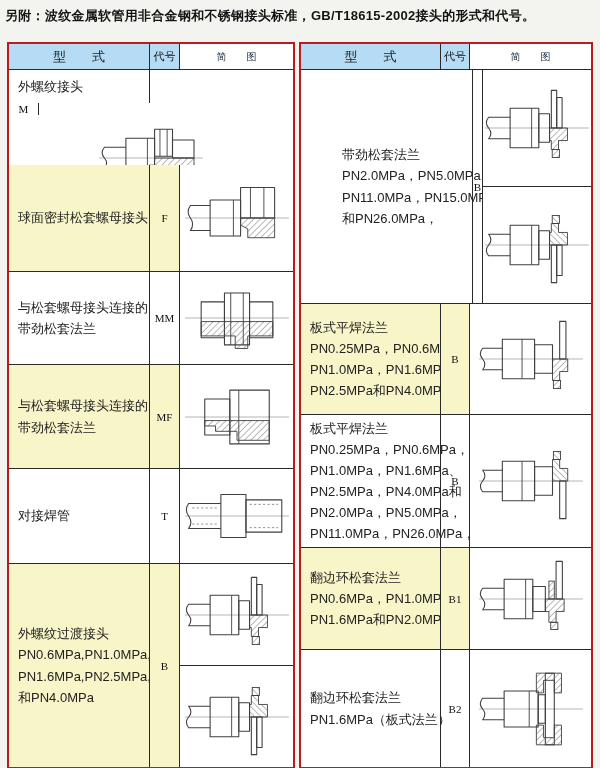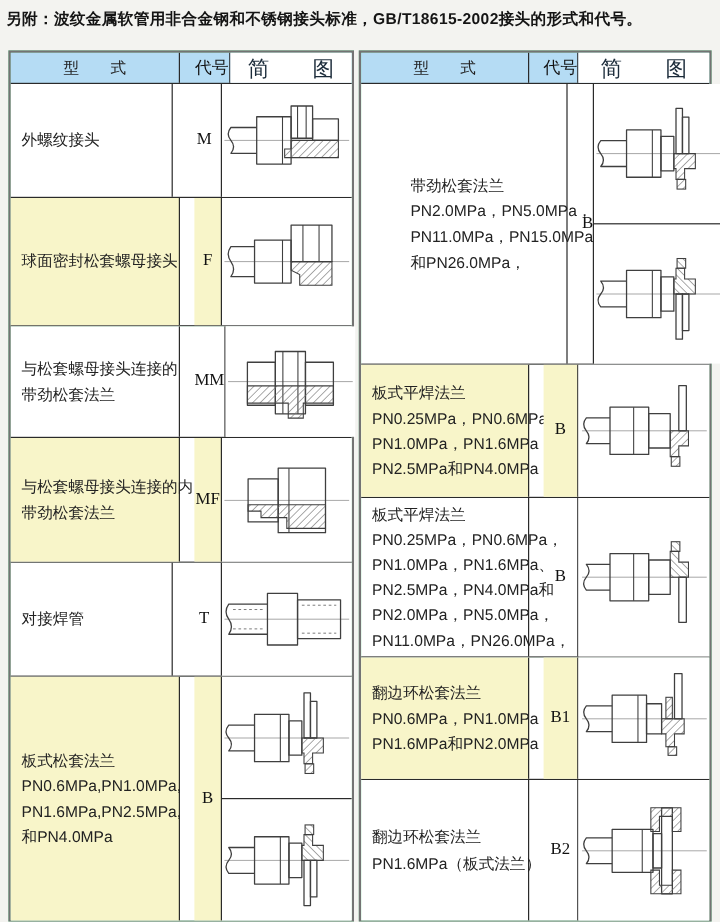--- a/index.html
+++ b/index.html
@@ -8,36 +8,36 @@
     background:#f3f3f0;
     font-family:"Liberation Sans","DejaVu Sans",sans-serif;
     color:#1c1c1c;
   }
   .page { position:relative; width:600px; height:617px; }
   .title {
     position:absolute; top:7px; left:5px; right:5px;
     font-size:13px; font-weight:600; letter-spacing:0.3px; color:#141414;
   }
   .tables { position:absolute; top:42px; left:7px; display:flex; gap:4px; }
-  .tbl { background:#86efac; border:2px solid #737373; width:288px; }
+  .tbl { background:#8b5cf6; border:2px solid #b91c1c; width:288px; }
   .tbl.right { width:294px; }
   .hrow { display:flex; height:26px; background:#b5dcf4; border-bottom:1px solid #2a2a2a; }
   .row { display:flex; border-bottom:1px solid #2a2a2a; background:#fff; }
   .row:last-child { border-bottom:none; }
   .cell { border-right:1px solid #2a2a2a; }
   .cell:last-child { border-right:none; }
   .cell.type { width:141px; display:flex; flex-direction:column; justify-content:center;
                padding:6px 4px 6px 9px; font-size:13px; line-height:1.62; color:#222; }
   .tbl.right .cell.type { width:140px; }
   .cell.code { width:30px; display:flex; align-items:center; justify-content:center;
-               font-family:"Liberation Serif","DejaVu Serif",serif; font-size:14px; color:#111;margin-left:12px; }
+               font-family:"Liberation Serif","DejaVu Serif",serif; font-size:11px; color:#111; }
   .tbl.right .cell.code { width:29px; }
   .cell.diag { flex:1; display:flex; flex-direction:column; background:#fff; }
   .hcell { display:flex !important; align-items:center !important; justify-content:center !important;
-           padding:0 !important; font-size:18px; color:#1b2b3a; font-weight:500; }
+           padding:0 !important; font-size:10px; color:#1b2b3a; font-weight:500; }
   .row.hl .cell.type, .row.hl .cell.code { background:#f8f5c9; }
   .subdiag { flex:1; display:flex; align-items:center; justify-content:center; overflow:hidden; }
   .subdiag + .subdiag { border-top:1px solid #2a2a2a; }
   .line { white-space:nowrap; }
 </style>
 </head>
 <body>
 
 <svg width="0" height="0" style="position:absolute">
   <defs>
@@ -50,21 +50,21 @@
 <div class="page">
   <div class="title">另附：波纹金属软管用非合金钢和不锈钢接头标准，GB/T18615-2002接头的形式和代号。</div>
 
   <div class="tables">
     <div class="tbl left" id="tbl-left">
       <div class="hrow">
         <div class="cell type hcell">型　　式</div>
         <div class="cell code hcell">代号</div>
         <div class="cell diag hcell">简　　图</div>
       </div>
-    <div class="row" style="height: 95px;">
+    <div class="row" style="height: 95px; flex-direction: column;">
           <div class="cell type">
             <div class="line">外螺纹接头</div>
           </div>
           <div class="cell code">M</div>
           <div class="cell diag">
             <div class="subdiag">
               <svg viewBox="0 0 120 96" width="108" height="86" preserveAspectRatio="xMidYMid meet">
                 <line x1="2" y1="48" x2="118" y2="48" stroke="#999" stroke-width="0.8"></line>
                 <path d="M32,36 H8 q-5,6 0,12 q5,6 0,12 H32" stroke="#3f3f3f" stroke-width="1.2" fill="none" stroke-linejoin="round"></path>
                 <rect x="32" y="26" width="32" height="44" stroke="#3f3f3f" stroke-width="1.2" fill="none" stroke-linejoin="round"></rect>
@@ -151,21 +151,21 @@
                 <line x1="74" y1="35" x2="106" y2="35" stroke="#777" stroke-width="0.9" stroke-dasharray="2.5,2.5"></line>
                 <line x1="74" y1="61" x2="106" y2="61" stroke="#777" stroke-width="0.9" stroke-dasharray="2.5,2.5"></line>
                 <line x1="10" y1="39" x2="38" y2="39" stroke="#777" stroke-width="0.9" stroke-dasharray="2.5,2.5"></line>
                 <line x1="10" y1="57" x2="38" y2="57" stroke="#777" stroke-width="0.9" stroke-dasharray="2.5,2.5"></line>
               </svg>
             </div>
           </div>
         </div>
         <div class="row hl" style="height: 203px;">
           <div class="cell type">
-            <div class="line">板式松套法兰</div>
+            <div class="line">外螺纹过渡接头</div>
             <div class="line">PN0.6MPa,PN1.0MPa,</div>
             <div class="line">PN1.6MPa,PN2.5MPa,</div>
             <div class="line">和PN4.0MPa</div>
           </div>
           <div class="cell code">B</div>
           <div class="cell diag">
             <div class="subdiag">
               <svg viewBox="0 0 120 96" width="108" height="86" preserveAspectRatio="xMidYMid meet">
                 <line x1="2" y1="48" x2="118" y2="48" stroke="#999" stroke-width="0.8"></line>
                 <path d="M30,36 H6 q-5,6 0,12 q5,6 0,12 H30" stroke="#3f3f3f" stroke-width="1.2" fill="none" stroke-linejoin="round"></path>

